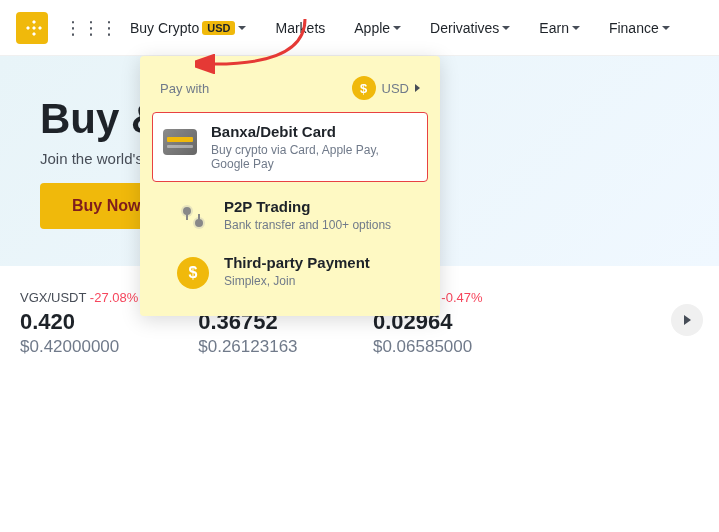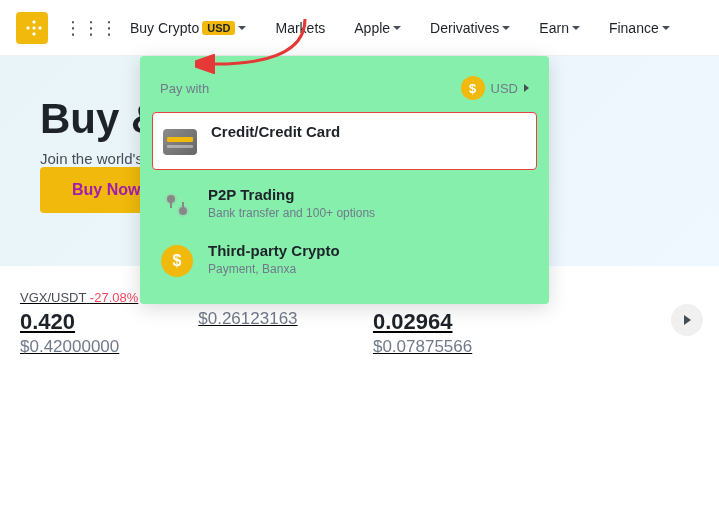--- a/index.html
+++ b/index.html
@@ -76,24 +76,24 @@
     .earn-nav {
       color: #1e2329;
       font-weight: 500;
     }
 
     
     .dropdown-overlay {
       position: absolute;
       top: 56px;
       left: 140px;
-      background: #86efac;
+      background: #fef9c3;
       border-radius: 4px;
       box-shadow: 0 4px 20px rgba(0,0,0,0.15);
-      width: 409px;
+      width: 300px;
       z-index: 200;
       padding: 12px 0 16px 0;
     }
     .dropdown-header {
       display: flex;
       align-items: center;
       justify-content: space-between;
       padding: 8px 20px 12px 20px;
       font-size: 13px;
       color: #707a8a;
@@ -121,21 +121,21 @@
       height: 0;
       border-top: 4px solid transparent;
       border-bottom: 4px solid transparent;
       border-left: 5px solid #474d57;
       display: inline-block;
     }
     .dropdown-item {
       display: flex;
       align-items: flex-start;
       gap: 14px;
-      padding: 10px 20px;
+      padding: 10px 36px;
       cursor: pointer;
     }
     .dropdown-item.selected {
       border: 1.5px solid #e84142;
       border-radius: 4px;
       margin: 0 12px;
       padding: 10px 10px;
       background: #fff;
     }
     .item-icon {
@@ -211,27 +211,28 @@
       font-size: 15px;
       color: #474d57;
       margin-top: 8px;
     }
     .hero-link {
       color: #f0b90b;
       font-weight: 500;
     }
     .buy-now-btn {
       background: #f0b90b;
-      color: #a21caf;
+      color: #7f1d1d;
       border: none;
       border-radius: 4px;
       padding: 14px 32px;
       font-size: 16px;
       font-weight: 700;
       cursor: pointer;
+      margin-top: 16px;
     }
 
     
     .ticker {
       display: flex;
       gap: 60px;
       padding: 24px 20px 16px 20px;
       background: #fff;
     }
     .ticker-item {}
@@ -336,21 +337,22 @@
       <span>USD</span>
       <span class="chevron-right"></span>
     </div>
   </div>
 
   <div class="dropdown-item selected">
     <div class="item-icon">
       <div class="card-icon"></div>
     </div>
     <div>
-      <div class="item-text-title">Credit/Credit Card</div>
+      <div class="item-text-title">Banxa/Debit Card</div>
+      <div class="item-text-sub">Buy crypto via Card, Apple Pay, Google Pay</div>
     </div>
   </div>
 
   <div class="dropdown-item" style="margin-top:6px;">
     <div class="item-icon">
       <svg width="32" height="32" viewBox="0 0 32 32" fill="none">
         <circle cx="10" cy="10" r="6" fill="#b0b0b0" opacity="0.3"></circle>
         <circle cx="22" cy="22" r="6" fill="#b0b0b0" opacity="0.3"></circle>
         <circle cx="10" cy="10" r="4" fill="#888"></circle>
         <circle cx="22" cy="22" r="4" fill="#888"></circle>
@@ -362,62 +364,63 @@
       <div class="item-text-title">P2P Trading</div>
       <div class="item-text-sub">Bank transfer and 100+ options</div>
     </div>
   </div>
 
   <div class="dropdown-item">
     <div class="item-icon">
       <div class="dollar-icon" style="width:32px;height:32px;font-size:16px;">$</div>
     </div>
     <div>
-      <div class="item-text-title">Third-party Crypto</div>
-      <div class="item-text-sub">Payment, Banxa</div>
+      <div class="item-text-title">Third-party Payment</div>
+      <div class="item-text-sub">Simplex, Join</div>
     </div>
   </div>
 </div>
 
 <div class="hero">
   <div class="hero-title">
     <span>Buy &amp; se</span>…
     <span>ies</span>
   </div>
   <div class="hero-subtitle">
     <span>Join the world's largest c</span>…
     <span class="hero-link"></span>
   </div>
   <button class="buy-now-btn">Buy Now</button>
 </div>
 
-<div class="ticker" style="position:relative;text-decoration:underline;">
+<div class="ticker" style="position:relative;">
 
   <div class="ticker-item">
     <div class="ticker-pair">
       <span>VGX/USDT</span>
       <span class="ticker-change-neg">-27.08%</span>
     </div>
     <div class="ticker-price">0.420</div>
     <div class="ticker-price-sub">$0.42000000</div>
   </div>
 
   <div class="ticker-item">
     <div class="ticker-pair">
       <span>AGIX/USDT</span>
       <span class="ticker-change-neg">-5.40%</span>
     </div>
+    <div class="ticker-price">0.36752</div>
     <div class="ticker-price-sub">$0.26123163</div>
   </div>
 
   <div class="ticker-item">
     <div class="ticker-pair">
       <span>TRX/USDT</span>
       <span class="ticker-change-neg">-0.47%</span>
     </div>
     <div class="ticker-price">0.02964</div>
-    <div class="ticker-price-sub">$0.07875566</div>
+    <div class="ticker-price-sub">$0.06585000</div>
   </div>
 
   <div class="scroll-arrow" style="position:absolute;right:16px;top:50%;transform:translateY(-50%);">
     <span class="scroll-chevron-right"></span>
   </div>
 </div>
 
 </body></html>

